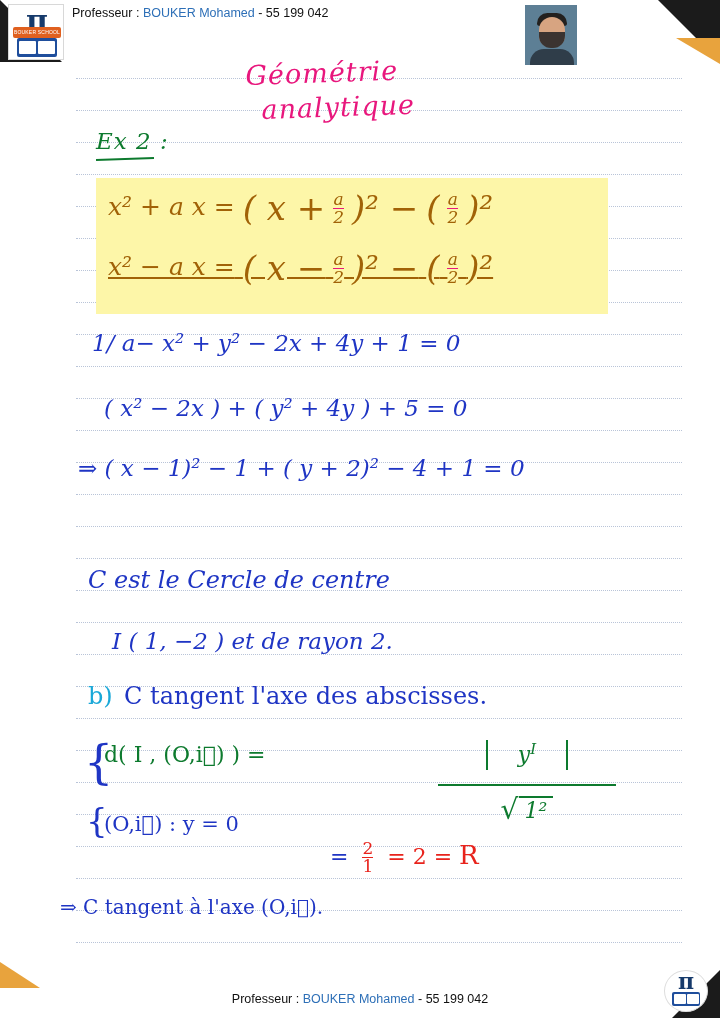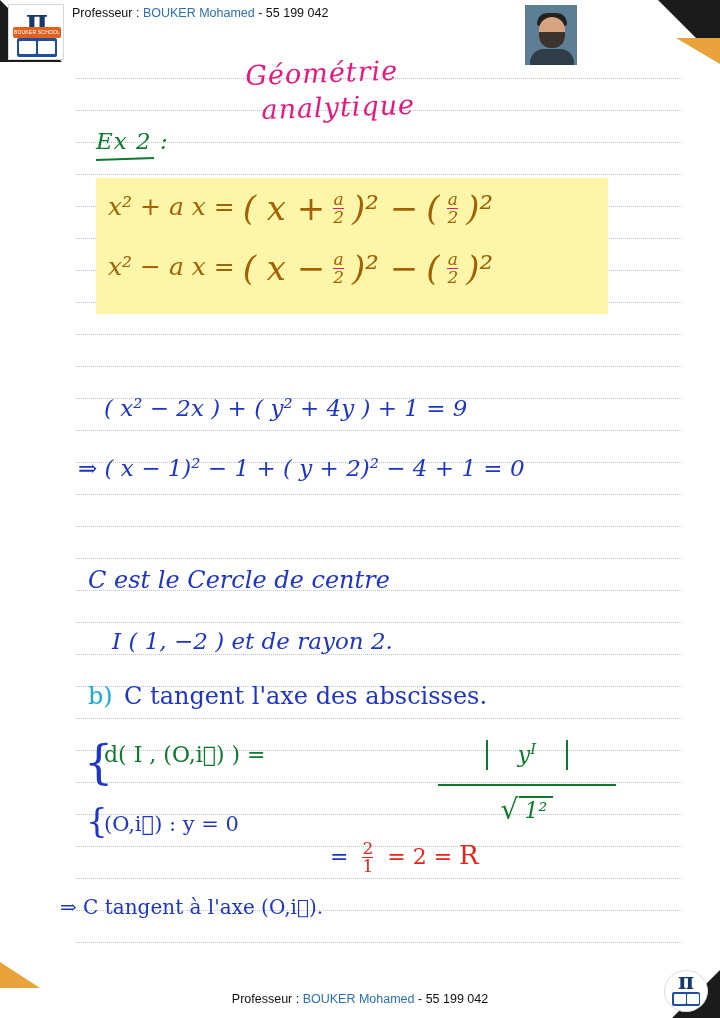--- a/index.html
+++ b/index.html
@@ -225,21 +225,21 @@
   }
   .ident {
     position: absolute;
     font-family: "DejaVu Serif", serif;
     color: #a16207;
     font-style: italic;
     font-size: 25px;
     white-space: nowrap;
   }
   #ident1 { left: 108px; top: 188px; }
-  #ident2 { left: 108px; top: 248px; }
+  #ident2 { left: 108px; top: 248px; text-decoration: underline; }
   .sup { font-size: 15px; vertical-align: super; }
   .frac {
     display: inline-block;
     vertical-align: -8px;
     text-align: center;
     font-size: 17px;
     line-height: 1.0;
   }
   .frac .num { display: block; }
   .frac .den { display: block; border-top: 1.5px solid #e8177d; }
@@ -467,21 +467,22 @@
     </span>
     <span class="paren-big">)² −</span>
     <span class="paren-big">(</span>
     <span class="frac">
       <span class="num">a</span>
       <span class="den">2</span>
     </span>
     <span class="paren-big">)²</span>
   </div>
 
-  <div class="hw line-blue" id="l2">( x² − 2x ) + ( y² + 4y ) + 1 = 9</div>
+  <div class="hw line-blue" id="l1">1/ a−   x² + y² − 2x + 4y + 1 = 0</div>
+  <div class="hw line-blue" id="l2">( x² − 2x ) + ( y² + 4y ) + 5 = 0</div>
   <div class="hw line-blue" id="l3">⇒ ( x − 1)² − 1 + ( y + 2)² − 4 + 1 = 0</div>
   <div class="hw line-blue" id="l5">C est le Cercle de centre</div>
   <div class="hw line-blue" id="l6">I ( 1, −2 )  et  de rayon 2.</div>
 
   <div class="hw" id="lb">b)</div>
   <div class="hw" id="lb2">C tangent l'axe des abscisses.</div>
 
   <div class="hw" id="lbrace1">{</div>
   <div class="hw" id="ld">d( I , (O,i⃗) )  =</div>
 

